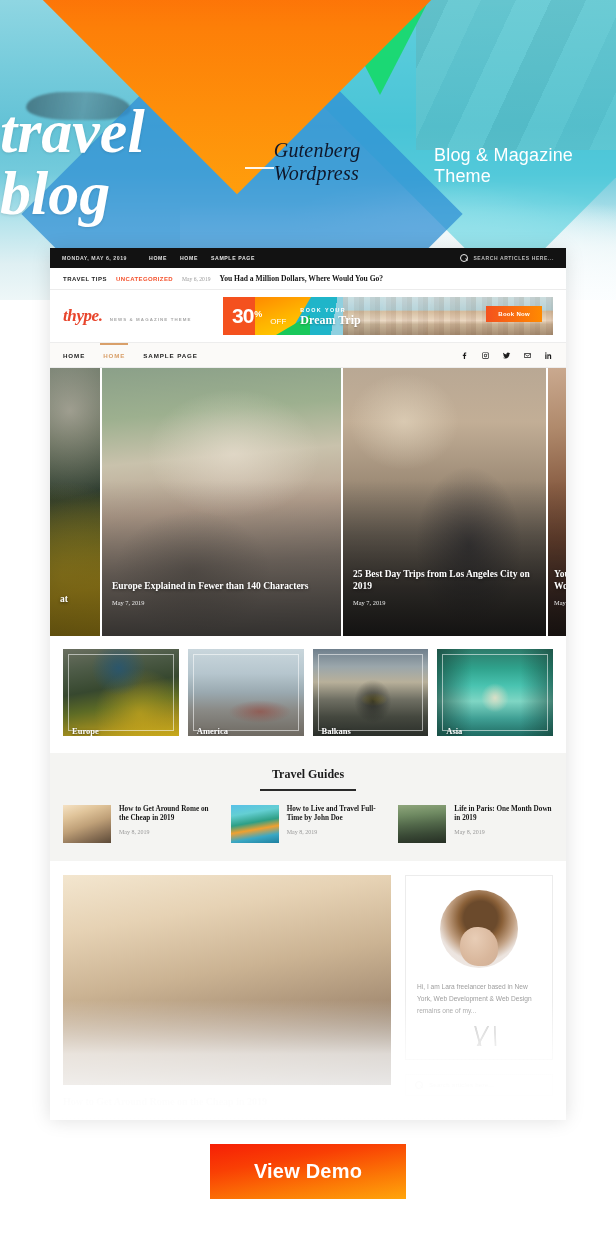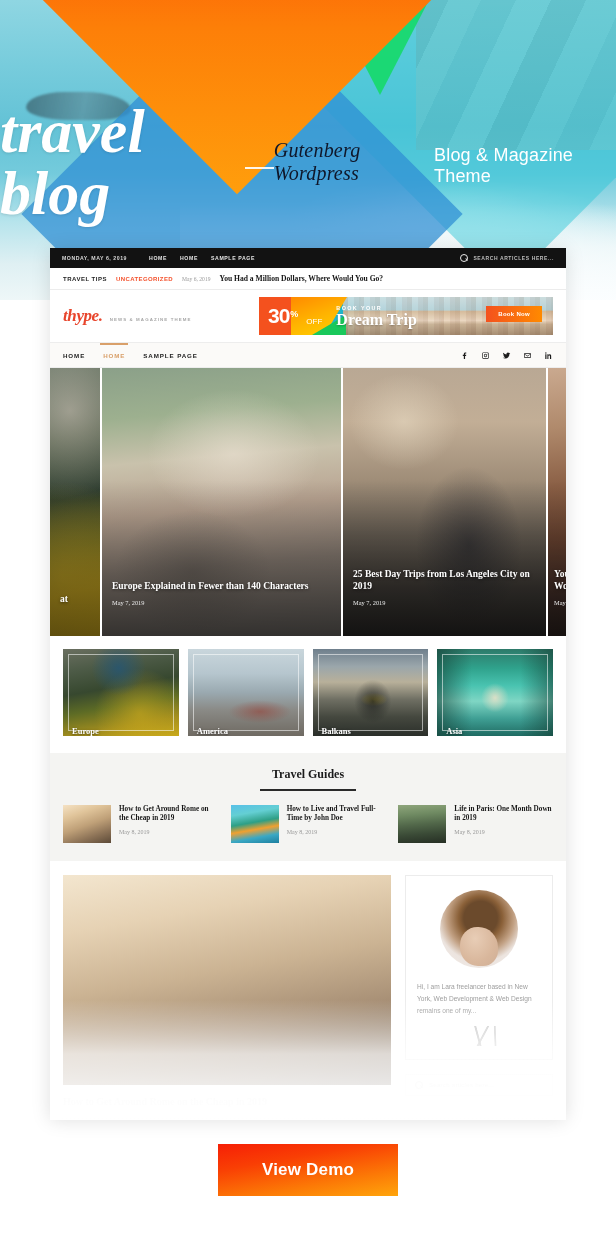--- a/index.html
+++ b/index.html
@@ -127,21 +127,21 @@
   .brandrow {
     height: 52px; display: flex; align-items: center; padding: 0 13px; background: #fff;
   }
   .logo { display: flex; align-items: baseline; gap: 7px; }
   .logo .mark {
     font-family: "Liberation Serif", serif; font-style: italic; font-weight: 700;
     font-size: 17px; color: #e8452c; letter-spacing: -.4px;
   }
   .logo .tag { font-size: 4.4px; letter-spacing: 1.1px; color: #a7a7a7; font-weight: 700; }
   .ad {
-    margin-left: auto; width: 294px; height: 38px; position: relative; overflow: hidden;
+    margin-left: auto; width: 330px; height: 38px; position: relative; overflow: hidden;
     background: linear-gradient(100deg, #f4511e 0%, #f4511e 14%, #2f7fc4 14% 22%, #1fb5c9 22% 34%, #8fd0e0 34% 48%, #cfd9dc 48% 62%, #c9a68c 62% 100%);
     display: flex; align-items: center;
   }
   .ad .chev {
     position: absolute; left: 32px; top: 0; width: 56px; height: 100%;
     background: linear-gradient(160deg, #ff8a00 0%, #ffb300 50%, #ffd400 100%);
     clip-path: polygon(0 0, 100% 0, 60% 100%, 0% 100%);
   }
   .ad .green-tri {
     position: absolute; left: 53px; bottom: 0; width: 34px; height: 20px;
@@ -160,21 +160,21 @@
     mix-blend-mode: multiply; opacity:.55;
   }
   .ad .ad-left { position: relative; z-index: 3; display: flex; align-items: center; padding-left: 9px; }
   .ad .off { display:flex; align-items: flex-end; color: #fff; }
   .ad .off .num { font-size: 21px; font-weight: 800; line-height: .85; letter-spacing: -1px; }
   .ad .off .sm { display:flex; flex-direction: column; line-height: .9; margin-left: 1px; }
   .ad .off .sm .p { font-size: 9px; font-weight: 800; }
   .ad .off .sm .o { font-size: 8px; font-weight: 400; margin-left: 16px; }
   .ad .ad-mid { position: relative; z-index: 3; margin-left: 14px; color: #fff; }
   .ad .ad-mid .ky { font-size: 5.4px; letter-spacing: 1.4px; font-weight: 700; }
-  .ad .ad-mid .dt { font-family:"Liberation Serif",serif; font-weight: 700; font-size: 16px; line-height: 1; margin-top: 1px; text-shadow: 0 1px 2px rgba(0,0,0,.25); }
+  .ad .ad-mid .dt { font-family:"Liberation Serif",serif; font-weight: 700; font-size: 12px; line-height: 1; margin-top: 1px; text-shadow: 0 1px 2px rgba(0,0,0,.25); }
   .ad .book {
     position: absolute; right: 11px; top: 9px; z-index: 4;
     background: linear-gradient(90deg, #f4511e, #ff8a00);
     color: #fff; font-size: 6px; font-weight: 700; padding: 5px 12px; letter-spacing: .3px;
   }
 
   
   .navbar {
     height: 26px; border-top: 1px solid #ededed; border-bottom: 1px solid #ededed;
     background: #fbfaf8; display: flex; align-items: center; padding: 0 13px;
@@ -299,21 +299,21 @@
   }
   .ssearch .ph2 { font-size: 6px; color: #c9c9c9; letter-spacing: .3px; }
   .mag2 { width: 8px; height: 8px; position: relative; display:inline-block; }
   .mag2::before{content:"";position:absolute;left:0;top:0;width:6px;height:6px;border:1px solid #c9c9c9;border-radius:50%;}
   .mag2::after{content:"";position:absolute;left:5px;top:5.2px;width:3.2px;height:1px;background:#c9c9c9;transform:rotate(45deg);}
 
   
   .cta-wrap { position: absolute; left: 0; top: 1144px; width: 616px; display: flex; justify-content: center; z-index: 9; }
   .cta {
     background: linear-gradient(170deg, #f61f06 0%, #f93f04 32%, #fc7a06 70%, #ffa50b 100%);
-    color: #fff; font-size: 17px; font-weight: 700; letter-spacing: .2px;
+    color: #fff; font-size: 20px; font-weight: 700; letter-spacing: .2px;
     padding: 16px 44px; border: none; cursor: pointer;
   }
 </style>
 </head>
 <body>
 
 <div class="page">
 
   <div class="hero">
     <div class="hero-photo">

